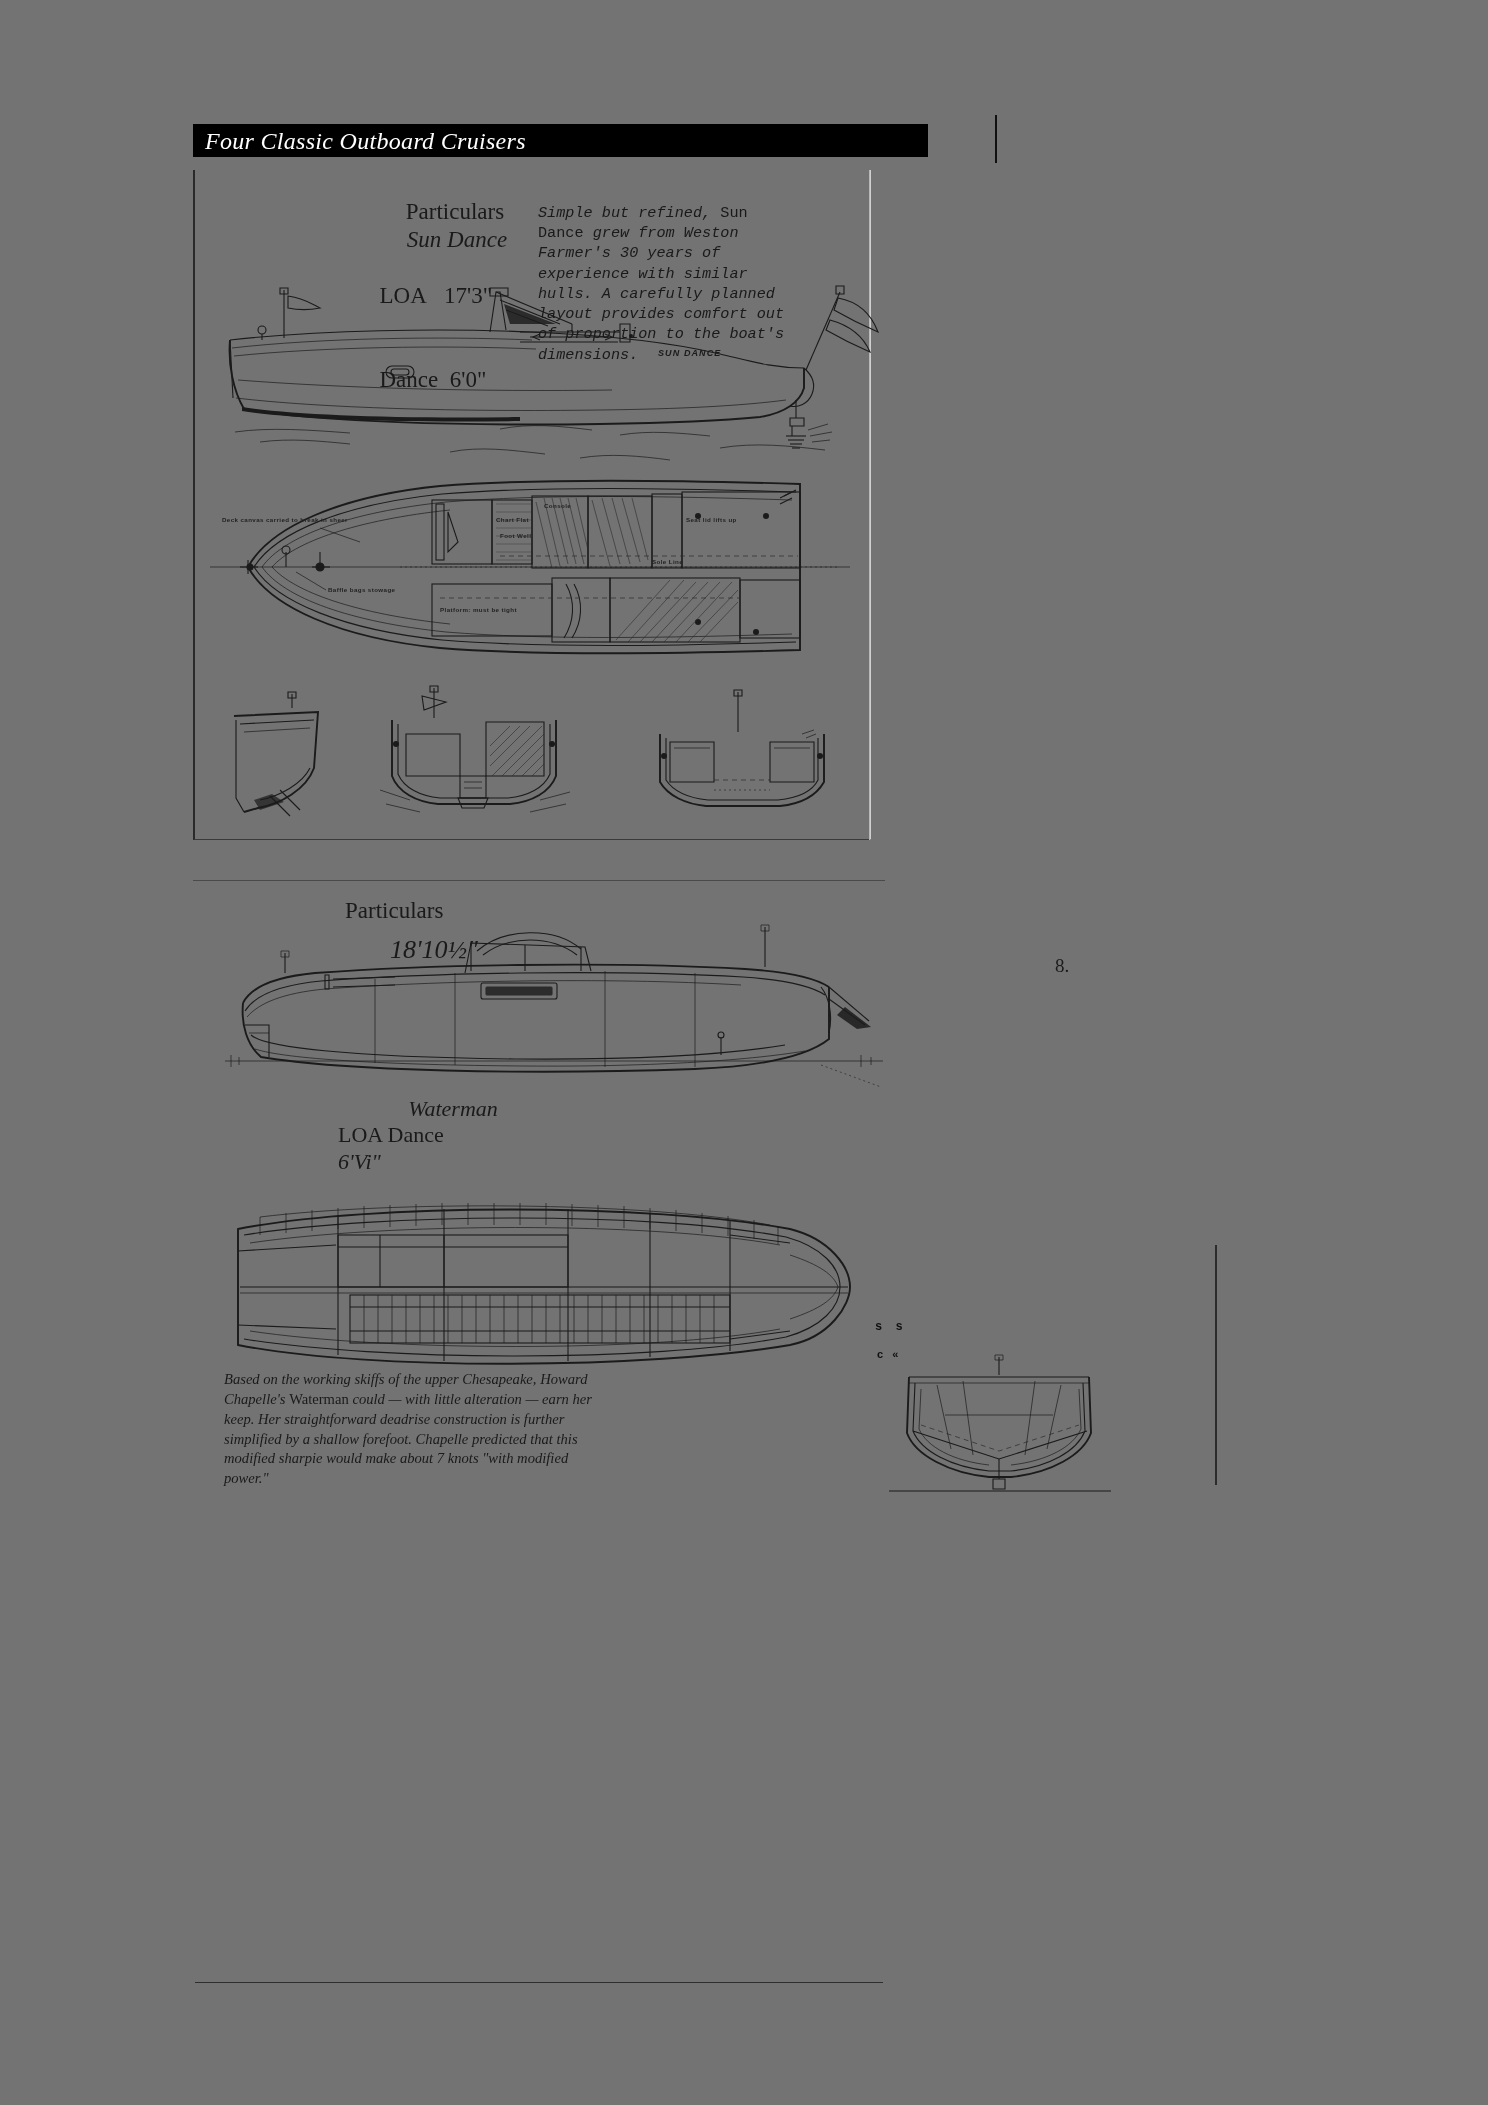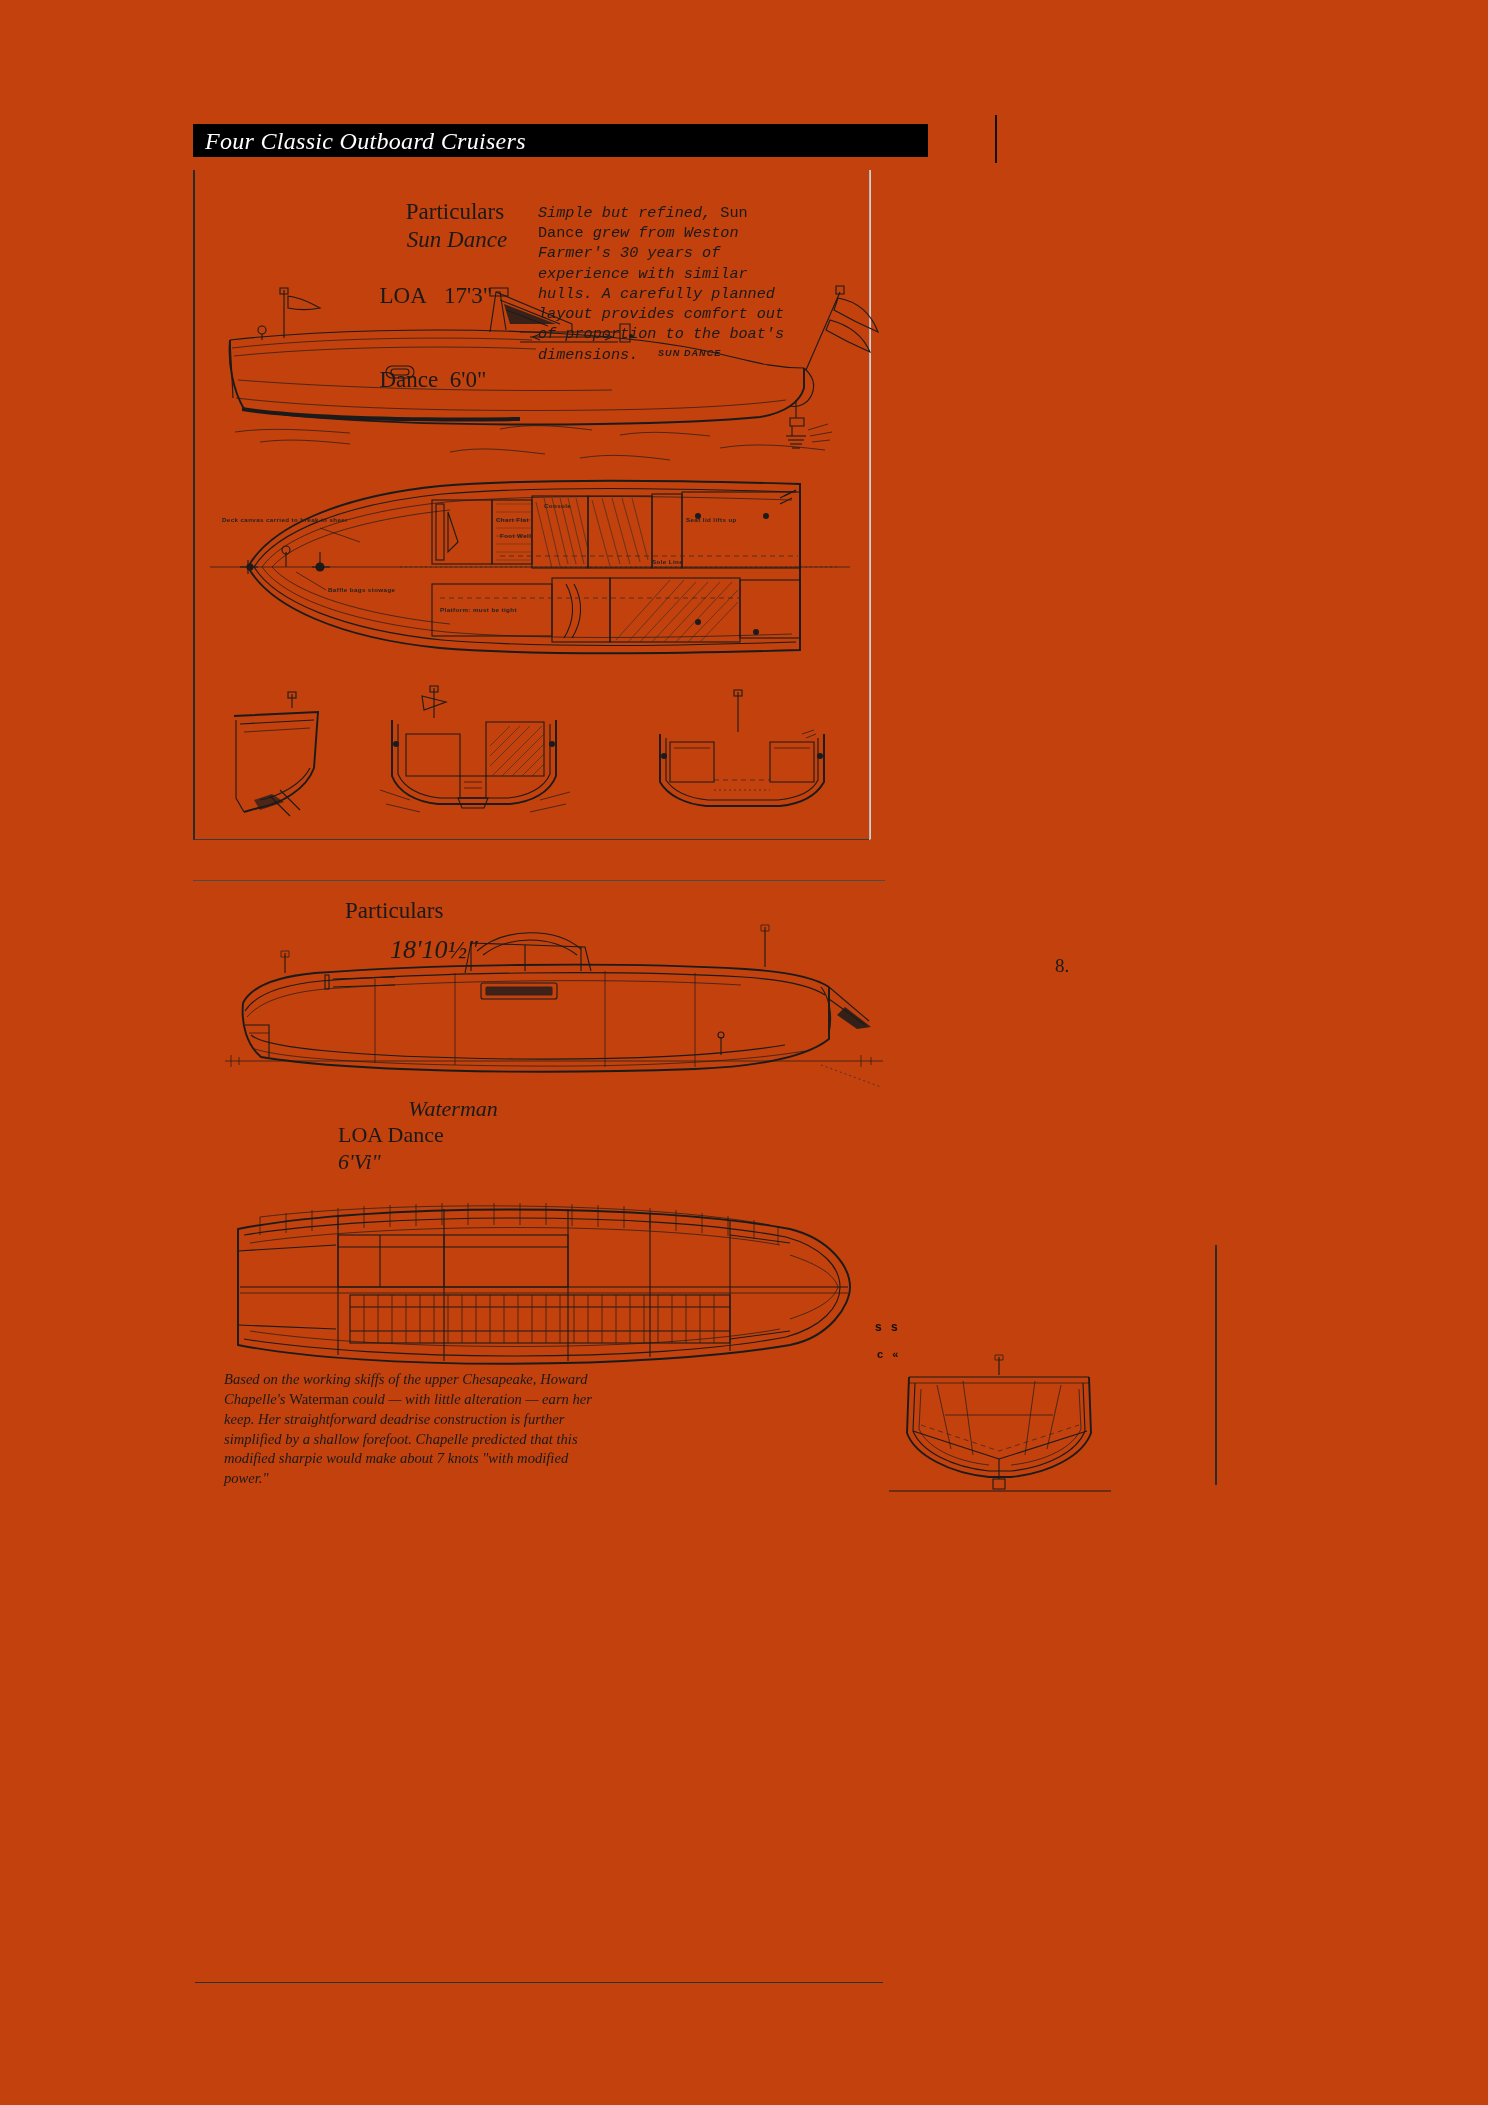--- a/index.html
+++ b/index.html
@@ -2,21 +2,21 @@
 <html><head>
 <meta charset="utf-8">
 <style>
   * { box-sizing: border-box; }
   html, body { margin:0; padding:0; background:#ffffff; }
   body {
     width:1488px; height:2105px; position:relative;
     font-family:"Liberation Serif", serif;
     color:#1a1a1a; overflow:hidden;
   }
-  .page { position:absolute; inset:0; background:#c2410c;padding-left:48px; }
+  .page { position:absolute; inset:0; background:#737373;padding-left:48px; }
 
   
   .header-bar {
     position:absolute; left:193px; top:124px; width:735px; height:33px;
     background:#000000;
   }
   .header-title {
     position:absolute; left:205px; top:128px; width:700px; height:26px;
     color:#ffffff; font-style:italic; font-size:24px;
     font-family:"Liberation Serif", serif; letter-spacing:.3px;
@@ -98,21 +98,21 @@
   }
   .spec2c .nm { font-style:italic; }
   .spec2c .sz { font-style:italic; }
 
   .marg8 {
     position:absolute; left:1055px; top:955px;
     font-size:19px; color:#1b1b1b;
   }
   .marg-ss {
     position:absolute; left:875px; top:1320px;
-    font-family:Liberation Sans, sans-serif;
+    font-family:Liberation Mono, monospace;
     font-size:12px; font-weight:bold; letter-spacing:3px; color:#111;
   }
   .marg-cc {
     position:absolute; left:877px; top:1348px;
     font-family:"Liberation Sans", sans-serif;
     font-size:11px; font-weight:bold; letter-spacing:3px; color:#111;
   }
   .right-rule2 {
     position:absolute; left:1215px; top:1245px; width:2px; height:240px;
     background:#2c2c2c;

